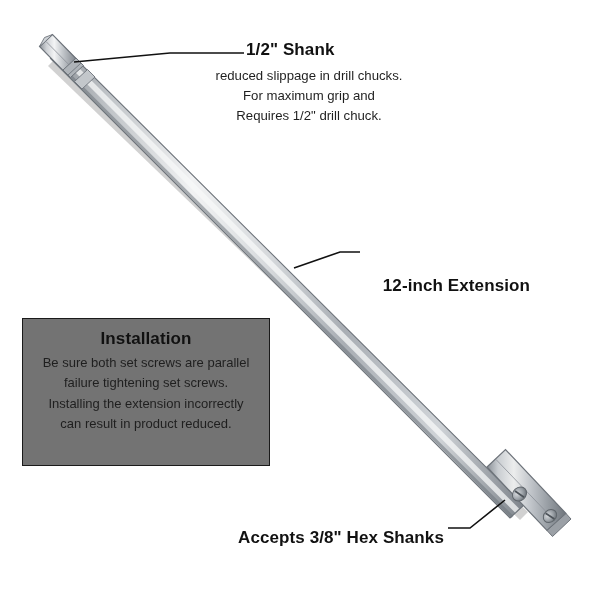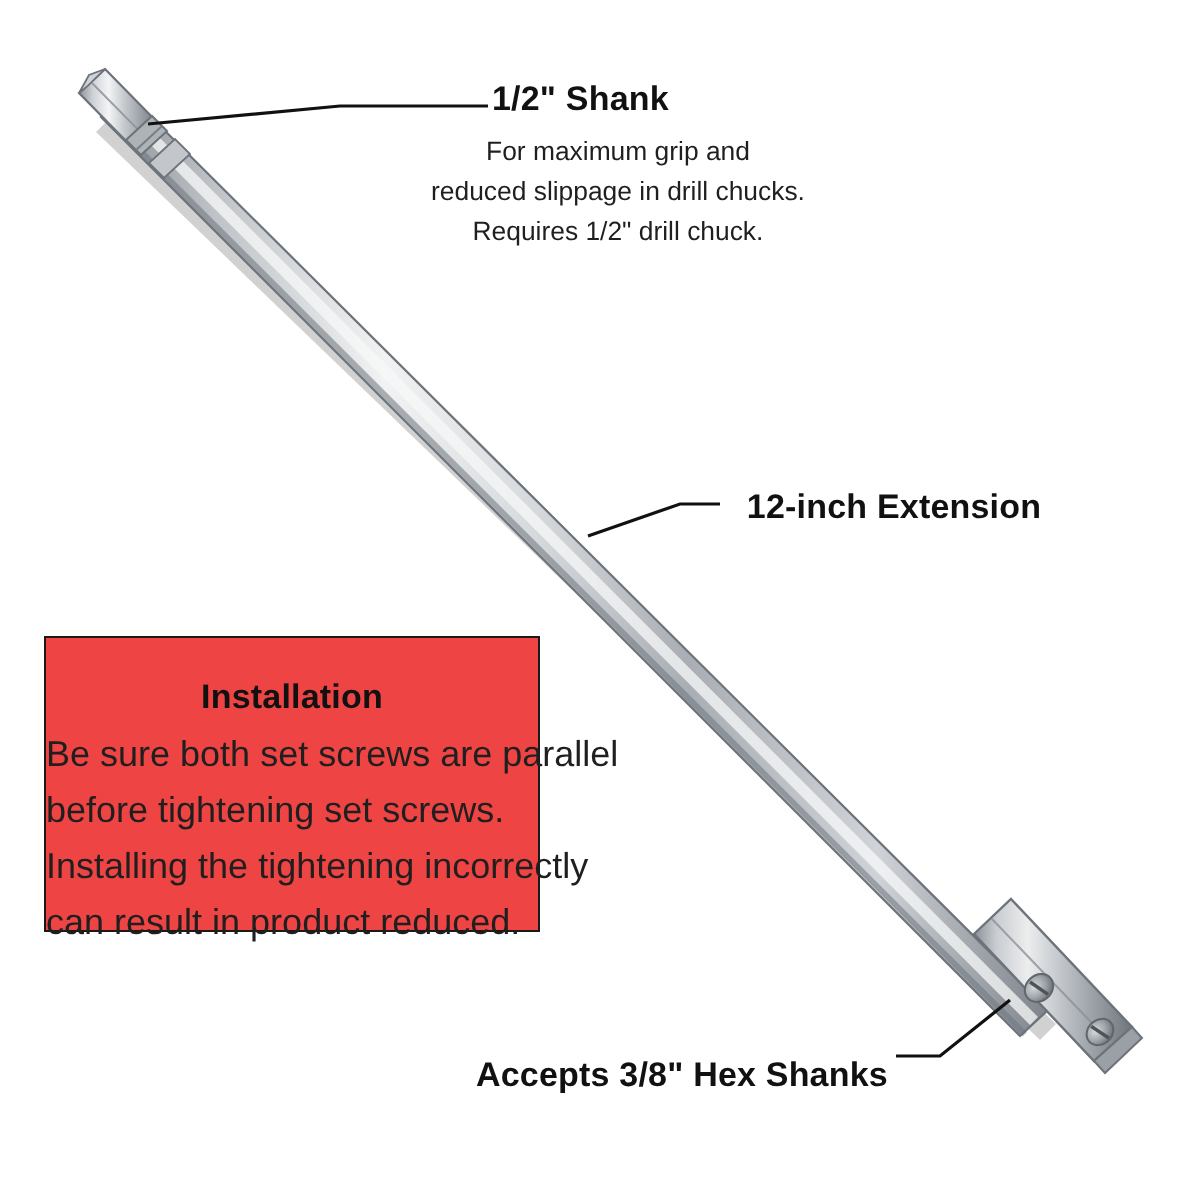--- a/index.html
+++ b/index.html
@@ -60,43 +60,44 @@
     margin-bottom: 6px;
   }
 
   
   #extension-callout {
     left: 364px;
     top: 244px;
     width: 166px;
   }
   #extension-callout .callout-title {
-    text-align: center;
+    text-align: right;
+    margin-top: 32px;
   }
 
   
   #installation-box {
     position: absolute;
     left: 22px;
     top: 318px;
     width: 248px;
     height: 148px;
     border: 1.6px solid #1a1a1a;
-    background: #ef4444;
+    background: #737373;
     box-sizing: border-box;
-    padding-top: 20px;
+    padding-top: 10px;
   }
   #installation-box .callout-title {
     text-align: center;
     margin-bottom: 4px;
     font-size: 17px;
   }
   #installation-box .callout-body {
-    text-align: left;
-    font-size: 18px;
+    text-align: center;
+    font-size: 13px;
     line-height: 1.56;
   }
 
   
   #hex-callout {
     left: 238px;
     top: 528px;
     width: 240px;
   }
   #hex-callout .callout-title {
@@ -189,36 +190,36 @@
     <g fill="none" stroke="#111111" stroke-width="1.6">
       <path d="M74.0 62.0 L170.0 53.0 L244.0 53.0"></path>
       <path d="M294.0 268.0 L340.0 252.0 L360.0 252.0"></path>
       <path d="M505.0 500.0 L470.0 528.0 L448.0 528.0"></path>
     </g>
   </svg>
 
   <div class="callout" id="shank-callout">
     <div class="callout-title">1/2" Shank</div>
     <div class="callout-body">
+      <div>reduced slippage in drill chucks.</div>
       <div>For maximum grip and</div>
-      <div>reduced slippage in drill chucks.</div>
       <div>Requires 1/2" drill chuck.</div>
     </div>
   </div>
 
   <div class="callout" id="extension-callout">
     <div class="callout-title">12-inch Extension</div>
   </div>
 
   <div id="installation-box">
     <div class="callout-title">Installation</div>
     <div class="callout-body">
       <div>Be sure both set screws are parallel</div>
-      <div>before tightening set screws.</div>
-      <div>Installing the tightening incorrectly</div>
+      <div>failure tightening set screws.</div>
+      <div>Installing the extension incorrectly</div>
       <div>can result in product reduced.</div>
     </div>
   </div>
 
   <div class="callout" id="hex-callout">
     <div class="callout-title">Accepts 3/8" Hex Shanks</div>
   </div>
 
 </div>
 

